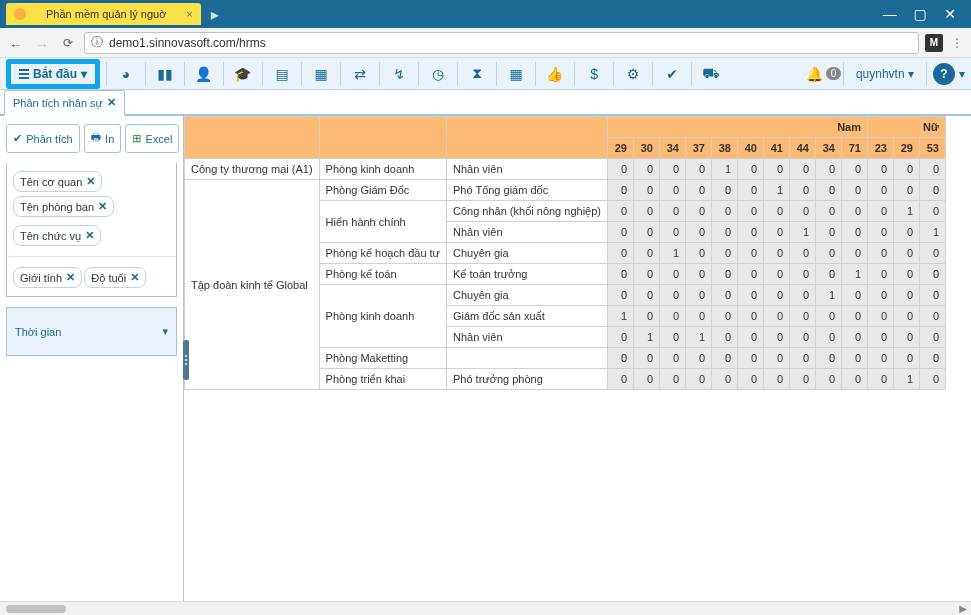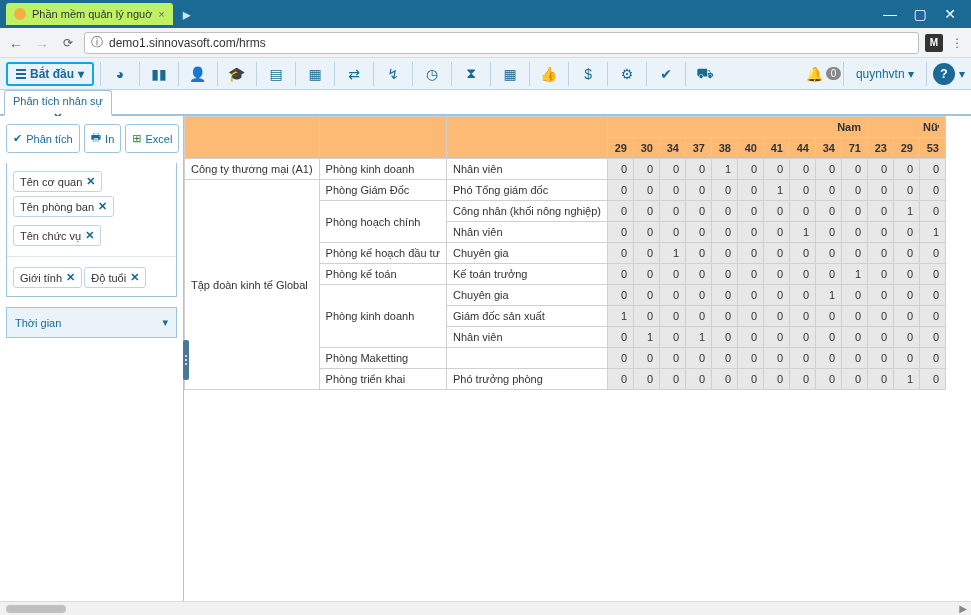--- a/index.html
+++ b/index.html
@@ -1,65 +1,65 @@
 <!DOCTYPE html>
 <html><head>
 <meta charset="utf-8">
 <style>
 * { box-sizing: border-box; margin: 0; padding: 0; }
 body { font-family: Arial, sans-serif; font-size: 12px; color: #333; background: #fff; overflow: hidden; width: 971px; height: 615px; }
 
 
 .titlebar { height: 28px; background: #1a6a95; display: flex; align-items: center; padding: 0 6px; color: #fff; }
-.titlebar .tab { background: #bef264; color: #333; height: 22px; display: flex; align-items: center; padding: 0 8px; border-radius: 3px 3px 0 0; font-size: 11px; gap: 6px; }
+.titlebar .tab { background: #fde047; color: #333; height: 22px; display: flex; align-items: center; padding: 0 8px; border-radius: 3px 3px 0 0; font-size: 11px; gap: 20px; }
 .titlebar .tab .favicon { width: 12px; height: 12px; border-radius: 50%; background: #f5b041; display: inline-block; }
 .titlebar .tab .close { color: #666; }
 .titlebar .newtab { color: #cde3f0; margin-left: 10px; font-size: 16px; }
 .titlebar .spacer { flex: 1; }
 .titlebar .winbtn { width: 30px; text-align: center; font-size: 14px; }
 
 .addrbar { height: 30px; background: #f1f3f4; display: flex; align-items: center; padding: 0 6px; gap: 6px; border-bottom: 1px solid #dadce0; }
 .addrbar .navbtn { width: 20px; text-align: center; color: #5f6368; font-size: 14px; }
 .addrbar .reload { width: 20px; text-align: center; color: #5f6368; }
 .addrbar .url { flex: 1; height: 22px; background: #fff; border: 1px solid #c0c0c0; border-radius: 3px; display: flex; align-items: center; padding: 0 6px; font-size: 12px; color: #333; gap: 6px; }
 .addrbar .url .info { color: #5f6368; }
 .addrbar .ext { width: 18px; height: 18px; background: #333; color: #fff; display: flex; align-items: center; justify-content: center; font-size: 10px; font-weight: bold; border-radius: 2px; }
 .addrbar .dots { color: #5f6368; width: 16px; text-align: center; }
 
 
 .toolbar { height: 32px; background: #eaf3f9; border-bottom: 1px solid #bcd4e6; display: flex; align-items: center; padding: 0 6px; gap: 2px; color: #1a6a95; }
-.toolbar .start { display: flex; align-items: center; gap: 4px; padding: 3px 8px; border: 2px solid #0ea5e9; border-radius: 3px; font-size: 12px; font-weight: bold; color: #1a6a95; }
+.toolbar .start { display: flex; align-items: center; gap: 4px; padding: 3px 8px; border: 5px solid #0ea5e9; border-radius: 3px; font-size: 12px; font-weight: bold; color: #1a6a95; }
 .toolbar .hamburger { display: flex; flex-direction: column; gap: 2px; }
 .toolbar .hamburger span { width: 10px; height: 2px; background: #1a6a95; display: block; }
 .toolbar .sep { width: 1px; height: 24px; background: #bcd4e6; margin: 0 4px; }
 .toolbar .ticon { width: 26px; height: 26px; display: flex; align-items: center; justify-content: center; color: #1a6a95; font-size: 14px; }
 .toolbar .spacer { flex: 1; }
 .toolbar .bell { position: relative; }
 .toolbar .badge { background: #888; color: #fff; border-radius: 8px; font-size: 10px; padding: 1px 5px; margin-left: 2px; }
 .toolbar .user { font-size: 12px; color: #1a6a95; padding: 0 6px; }
 .toolbar .help { width: 22px; height: 22px; border-radius: 50%; background: #1a6a95; color: #fff; display: flex; align-items: center; justify-content: center; font-size: 12px; font-weight: bold; }
 
 
 .apptabs { height: 26px; border-bottom: 2px solid #9ec5dd; display: flex; padding-left: 4px; }
-.apptabs .apptab { background: #fff; border: 1px solid #9ec5dd; border-bottom: 2px solid #fff; margin-bottom: -2px; padding: 4px 8px; font-size: 11px; color: #1a6a95; border-radius: 3px 3px 0 0; display: flex; align-items: center; gap: 4px; flex-direction: column; }
+.apptabs .apptab { background: #fff; border: 1px solid #9ec5dd; border-bottom: 2px solid #fff; margin-bottom: -2px; padding: 4px 8px; font-size: 11px; color: #1a6a95; border-radius: 3px 3px 0 0; display: flex; align-items: center; gap: 4px; }
 .apptabs .apptab .x { color: #1a6a95; font-weight: bold; }
 
 
 .main { display: flex; height: calc(615px - 28px - 30px - 32px - 26px - 14px); }
 .sidebar { width: 184px; border-right: 1px solid #c0c0c0; padding: 8px 6px; background: #fff; }
 .actionbar { display: flex; gap: 4px; margin-bottom: 10px; }
 .actionbar .btn { flex: 1 0 auto; border: 1px solid #9ec5dd; border-radius: 3px; padding: 4px 6px; font-size: 11px; color: #1a6a95; display: flex; align-items: center; gap: 4px; background: #fff; white-space: nowrap; }
 .actionbar .btn .ico { font-size: 11px; }
 
 .panelhead { background: #0d5a8a; color: #fff; font-size: 11px; font-weight: bold; padding: 5px 8px; display: flex; align-items: center; }
 .panelhead .caret { margin-left: auto; }
 .panelbody { border: 1px solid #9ec5dd; border-top: none; padding: 6px; margin-bottom: 10px; }
-.chip { display: inline-flex; align-items: center; border: 1px solid #bcd4e6; border-radius: 3px; padding: 3px 6px; font-size: 11px; color: #333; background: #fff; margin: 2px 2px 2px 0; gap: 4px; }
+.chip { display: inline-flex; align-items: center; border: 1px solid #bcd4e6; border-radius: 8px; padding: 3px 6px; font-size: 11px; color: #333; background: #fff; margin: 2px 2px 2px 0; gap: 4px; }
 .chip .x { color: #1a6a95; font-weight: bold; }
-.timehead { background: #eaf3f9; border: 1px solid #9ec5dd; padding: 8px 8px; font-size: 11px; color: #1a6a95; display: flex; align-items: center; }
+.timehead { background: #eaf3f9; border: 1px solid #9ec5dd; padding: 17px 8px; font-size: 11px; color: #1a6a95; display: flex; align-items: center; }
 .timehead .caret { margin-left: auto; }
 
 .content { flex: 1; overflow: auto; }
 table.data { border-collapse: collapse; font-size: 11px; }
 table.data th, table.data td { border: 1px solid #d0d0d0; padding: 4px 6px; text-align: left; vertical-align: middle; }
 table.data thead th { background: #fdba74; font-weight: bold; text-align: right; }
 table.data .numcell { text-align: right; background: #e8e8e8; width: 26px; min-width: 26px; }
 table.data .rowlabel { background: #fff; white-space: nowrap; }
 .ghead { text-align: center; font-weight: bold; }
 
@@ -258,21 +258,21 @@
             <td class="numcell">0</td>
             <td class="numcell">1</td>
             <td class="numcell">0</td>
             <td class="numcell">0</td>
             <td class="numcell">0</td>
             <td class="numcell">0</td>
             <td class="numcell">0</td>
             <td class="numcell">0</td>
           </tr>
           <tr>
-            <td class="rowlabel" rowspan="2">Phòng hoạch chính</td>
+            <td class="rowlabel" rowspan="2">Hiển hành chính</td>
             <td class="rowlabel">Công nhân (khối nông nghiệp)</td>
             <td class="numcell">0</td>
             <td class="numcell">0</td>
             <td class="numcell">0</td>
             <td class="numcell">0</td>
             <td class="numcell">0</td>
             <td class="numcell">0</td>
             <td class="numcell">0</td>
             <td class="numcell">0</td>
             <td class="numcell">0</td>

